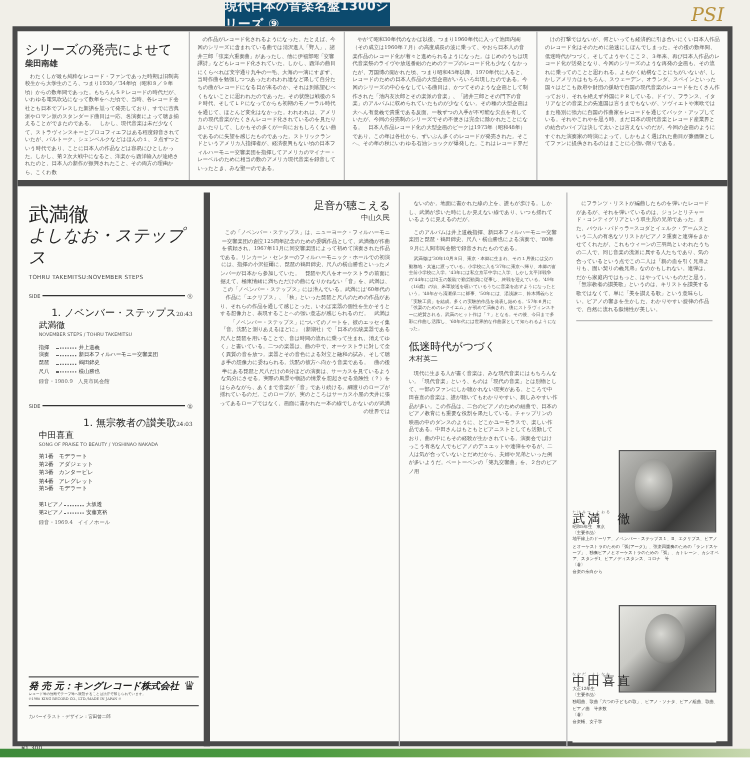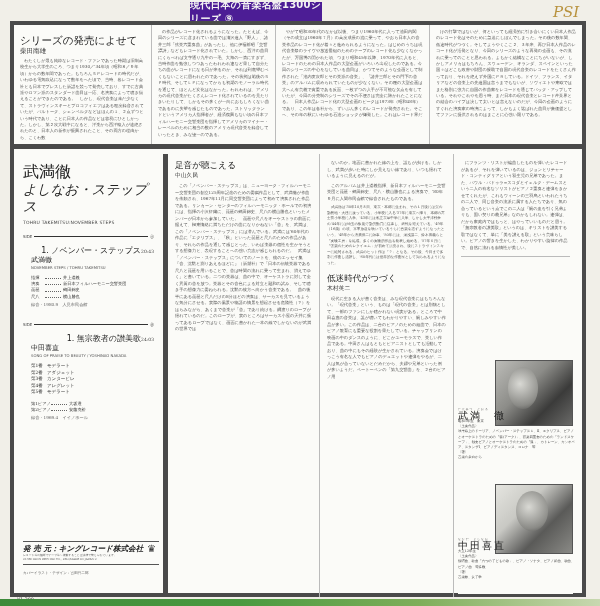--- a/index.html
+++ b/index.html
@@ -4,22 +4,22 @@
 <style>
   * { box-sizing: border-box; margin: 0; padding: 0; }
   html, body { width: 600px; height: 606px; overflow: hidden; }
   body {
     background: #f1efe8;
     font-family: "DejaVu Serif", serif;
     color: #2a2a2a;
     position: relative;
   }
   .series-banner {
-    position: absolute; left: 190px; top: 2px; width: 132px; height: 20px;
-    background: #4c1d95; color: #f2f2f2;
+    position: absolute; left: 180px; top: 2px; width: 132px; height: 20px;
+    background: #0c4a6e; color: #f2f2f2;
     font-family: "DejaVu Sans", sans-serif; font-size: 10px; font-weight: bold;
     display: flex; align-items: center; justify-content: center; letter-spacing: 0.2px;
   }
   .logo {
     position: absolute; left: 553px; top: 3px; width: 22px; height: 18px;
     font-family: "DejaVu Serif", serif; font-size: 15px; color: #b8923e; font-style: italic;
   }
   .frame {
     position: absolute; left: 10px; top: 21px; width: 576px; height: 576px;
     border: 4px solid #4a4a4a; background: #fbfbf8;
@@ -31,21 +31,21 @@
   .col {
     padding: 4px 6px; font-size: 4.2px; line-height: 6.4px; color: #555;
     border-right: 1px solid #bbb; overflow: hidden;
   }
   .col:last-child { border-right: none; }
   .col.c1 { width: 138px; }
   .col.c2 { width: 124px; }
   .col.c3 { width: 154px; }
   .col.c4 { width: 152px; }
   .h-main { font-family: "DejaVu Sans", sans-serif; font-size: 10.5px; line-height: 14px; color: #222; margin-top: 4px; }
-  .h-author { font-size: 6.5px; line-height: 9px; color: #333; font-weight: normal; margin-bottom: 2px; }
+  .h-author { font-size: 6.5px; line-height: 9px; color: #333; font-weight: bold; margin-bottom: 2px; }
   .body-text { text-indent: 4px; }
   .lower { position: absolute; left: 0; top: 129px; width: 568px; height: 443px; display: flex; }
   .left-panel {
     width: 154px; height: 443px; border-right: 5px solid #4a4a4a; position: relative; padding: 8px 9px;
   }
   .composer-big { font-family: "DejaVu Sans", sans-serif; font-size: 16px; line-height: 19px; color: #222; }
   .title-big { font-family: "DejaVu Sans", sans-serif; font-size: 13.5px; line-height: 17px; color: #222; font-style: italic; }
   .roman { font-family: "DejaVu Sans", sans-serif; font-size: 4.5px; color: #444; margin-top: 5px; letter-spacing: 0.2px; }
   .side-line { display: flex; align-items: center; margin-top: 9px; font-size: 4px; color: #444; font-family: "DejaVu Sans", sans-serif; }
   .side-line .rule { flex: 1; height: 1px; background: #333; margin: 0 2px; }
@@ -63,21 +63,21 @@
   .movements { margin: 5px 0 0 8px; font-size: 4.5px; line-height: 6.6px; color: #333; }
   .movements .row { display: flex; }
   .movements .k { width: 16px; }
   .publisher {
     position: absolute; left: 9px; bottom: 32px; width: 136px; border-top: 1px solid #555; border-bottom: 1px solid #555; padding: 2px 0;
   }
   .publisher .pname { font-family: "DejaVu Sans", sans-serif; font-size: 7.6px; font-weight: bold; color: #222; font-style: italic; }
   .publisher .fine { font-size: 2.8px; color: #555; line-height: 3.8px; }
   .publisher .king-logo { position: absolute; right: 0; top: 1px; width: 12px; height: 14px; font-size: 10px; color: #333; }
   .design { position: absolute; left: 9px; bottom: 22px; font-size: 3.6px; color: #555; }
-  .essay1 { width: 152px; padding: 6px 7px; font-size: 4.2px; line-height: 6.5px; color: #555; border-right: 1px solid #bbb; height: 443px; overflow: hidden; }
+  .essay1 { width: 152px; padding: 6px 7px; font-size: 4.2px; line-height: 6.5px; color: #555; border-right: 1px solid #bbb; height: 443px; overflow: hidden; text-align: right; }
   .essay-title { font-size: 8.6px; line-height: 11px; color: #222; font-family: "DejaVu Serif", serif; }
   .essay-author { font-size: 5.8px; line-height: 9px; color: #333; margin-bottom: 3px; }
   .essay2 { width: 134px; padding: 6px 7px; font-size: 4.2px; line-height: 6.5px; color: #555; border-right: 1px solid #bbb; height: 443px; overflow: hidden; }
   .small { font-size: 3.6px; line-height: 5.6px; color: #555; }
   .essay3 { width: 123px; padding: 6px 7px; font-size: 4.2px; line-height: 6.5px; color: #555; height: 443px; overflow: hidden; position: relative; }
   .hr-divider { border-top: 1px solid #bbb; margin: 5px 0; }
   .profile { position: absolute; background: #fbfbf8; }
   .photo {
     position: absolute; background: linear-gradient(135deg, #bcbcb8 0%, #8c8c88 40%, #3b3b3a 70%, #6a6a68 100%);
     border: 1px solid #555;

